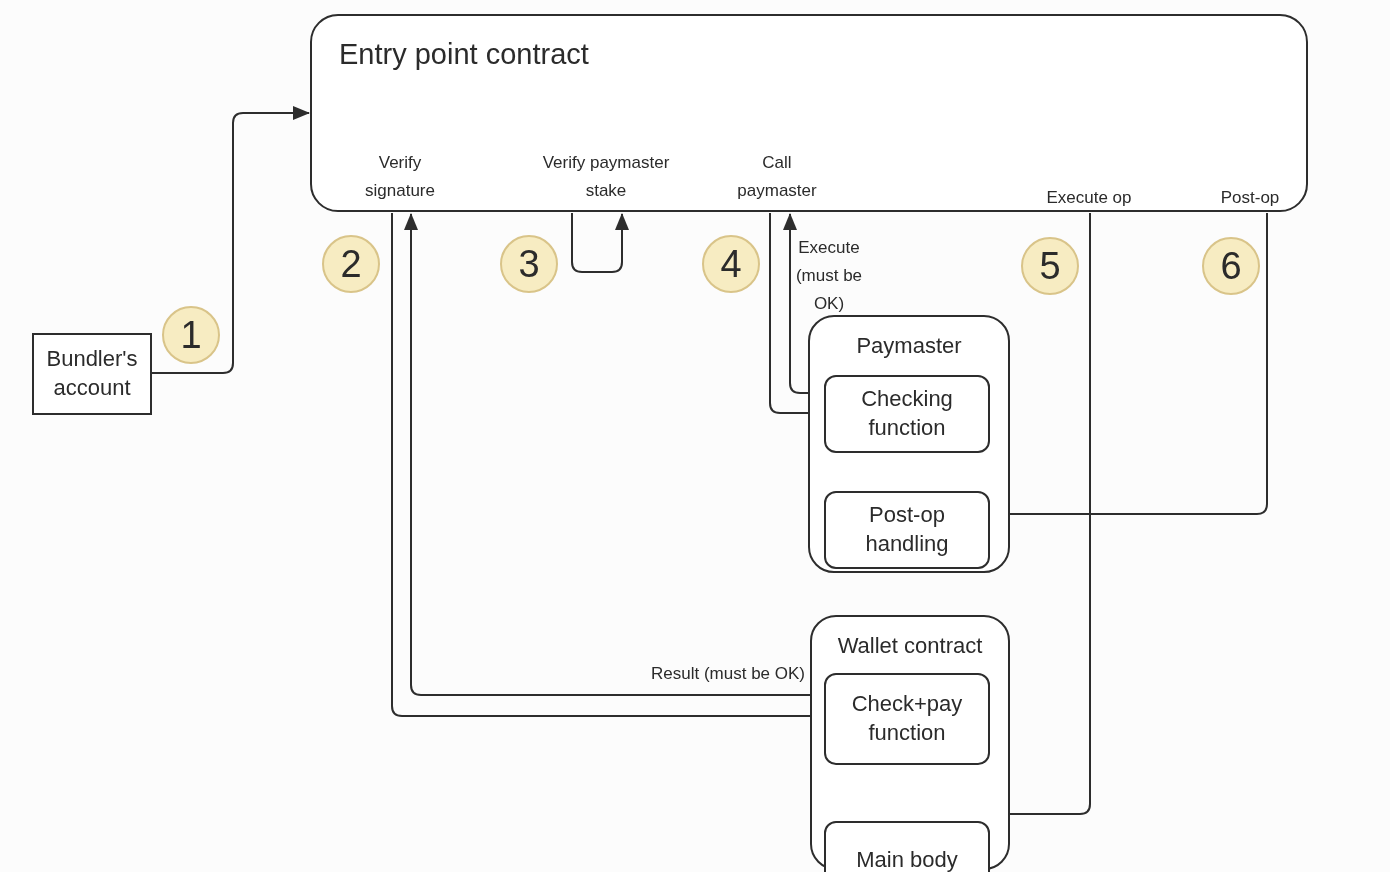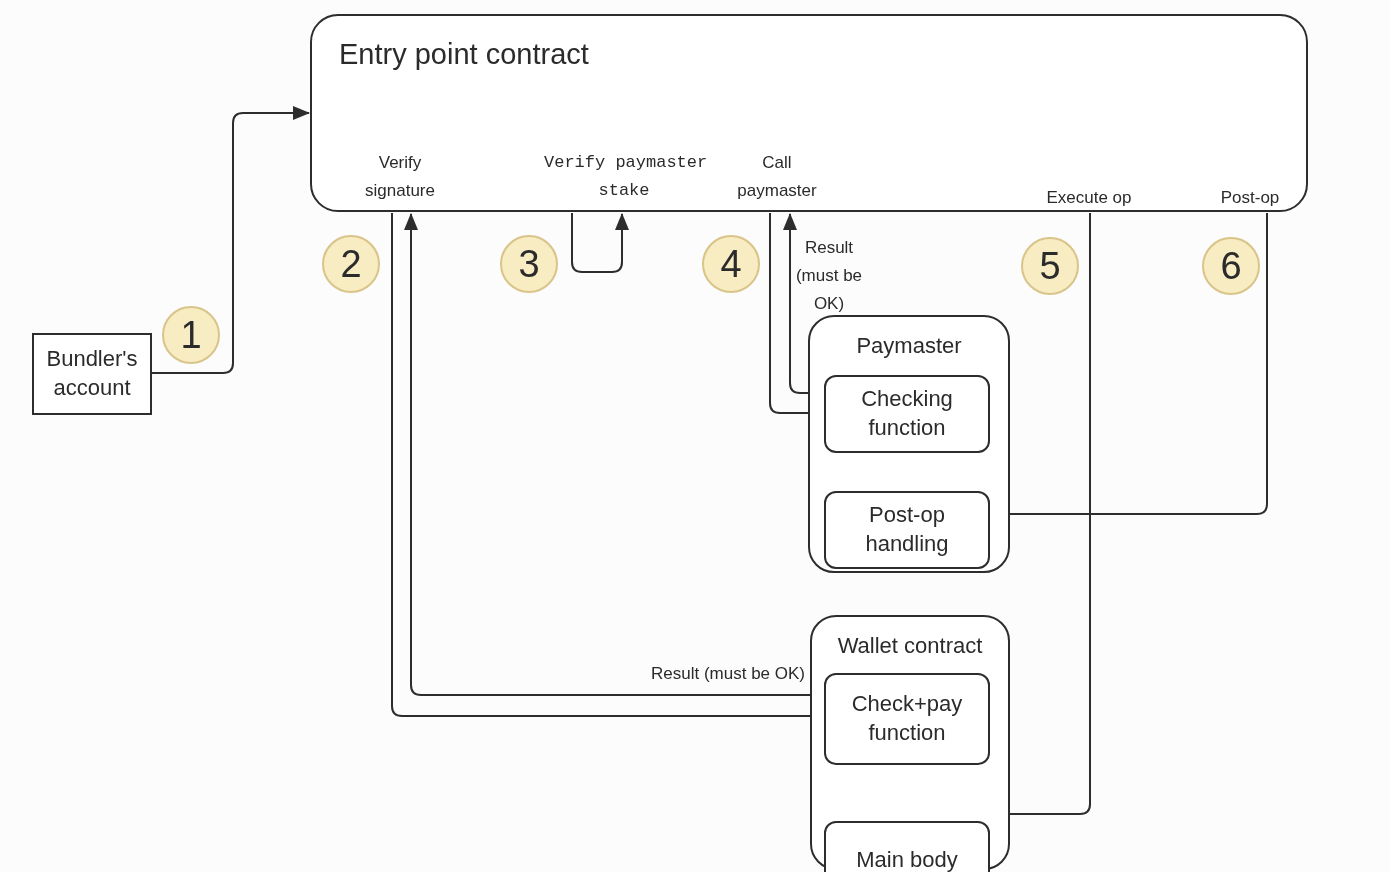--- a/index.html
+++ b/index.html
@@ -24,21 +24,21 @@
   }
   .entry-box { left: 310px; top: 14px; width: 998px; height: 198px; border-radius: 28px; }
   .entry-title { position: absolute; left: 27px; top: 22px; font-size: 29px; white-space: nowrap; }
 
   .port-label {
     position: absolute; text-align: center; font-size: 17px; line-height: 28px;
     color: var(--text, #2B2B2B); white-space: nowrap;
   }
   .port-label span { display: block; }
   .pl-verify-sig   { left: 330px;  top: 149px; width: 140px; }
-  .pl-verify-stake { left: 544px;  top: 149px; width: 160px; font-family: Liberation Mono, monospace; }
+  .pl-verify-stake { left: 526px;  top: 149px; width: 160px; }
   .pl-call-pay     { left: 707px;  top: 149px; width: 140px; }
   .pl-execute      { left: 1019px; top: 184px; width: 140px; }
   .pl-postop       { left: 1180px; top: 184px; width: 140px; }
 
   .bundler-box {
     left: 32px; top: 333px; width: 120px; height: 82px; border-radius: 0;
     display: flex; align-items: center; justify-content: center;
     text-align: center; font-size: 22px; line-height: 1.3;
   }
 
@@ -158,21 +158,21 @@
     <span class="group-title">Wallet contract</span>
   </div>
   <div class="node inner-box box-checkpay">
     <span>Check+pay function</span>
   </div>
   <div class="node inner-box box-mainbody">
     <span>Main body</span>
   </div>
 
   <div class="edge-label lbl-pm-result">
-    <span>Result</span>
+    <span>Execute</span>
     <span>(must be</span>
     <span>OK)</span>
   </div>
   <div class="edge-label lbl-wallet-result">
     <span>Result (must be OK)</span>
   </div>
 
 </div>
 
 </body></html>

